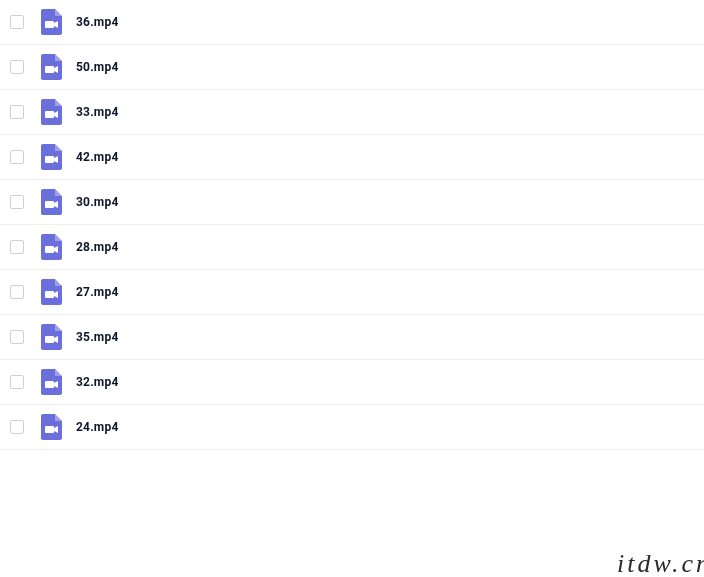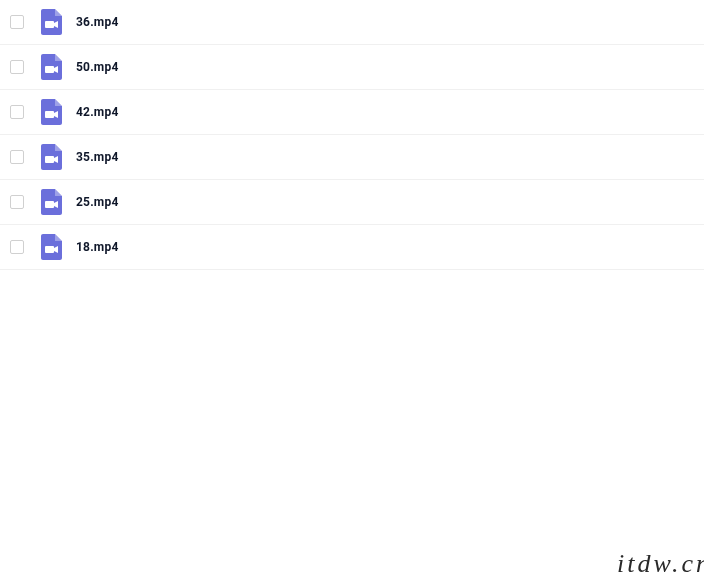--- a/index.html
+++ b/index.html
@@ -87,47 +87,87 @@
       <span class="file-name">50.mp4</span>
     </div>
     <div class="file-row">
       <div class="checkbox"></div>
       <div class="file-icon"><svg viewBox="0 0 22 26" xmlns="http://www.w3.org/2000/svg">
     <path d="M3 0 L15 0 L22 7 L22 24 C22 25.1 21.1 26 20 26 L3 26 C1.9 26 1 25.1 1 24 L1 2 C1 0.9 1.9 0 3 0 Z" fill="#6b6fdb"></path>
     <path d="M15 0 L15 7 L22 7 Z" fill="#ffffff" opacity="0.35"></path>
     <rect x="5" y="12" width="9" height="7" rx="1" fill="#ffffff"></rect>
     <path d="M14 14 L18 12 L18 19 L14 17 Z" fill="#ffffff"></path>
   </svg></div>
+      <span class="file-name">33.mp4</span>
+    </div>
+    <div class="file-row">
+      <div class="checkbox"></div>
+      <div class="file-icon"><svg viewBox="0 0 22 26" xmlns="http://www.w3.org/2000/svg">
+    <path d="M3 0 L15 0 L22 7 L22 24 C22 25.1 21.1 26 20 26 L3 26 C1.9 26 1 25.1 1 24 L1 2 C1 0.9 1.9 0 3 0 Z" fill="#6b6fdb"></path>
+    <path d="M15 0 L15 7 L22 7 Z" fill="#ffffff" opacity="0.35"></path>
+    <rect x="5" y="12" width="9" height="7" rx="1" fill="#ffffff"></rect>
+    <path d="M14 14 L18 12 L18 19 L14 17 Z" fill="#ffffff"></path>
+  </svg></div>
       <span class="file-name">42.mp4</span>
+    </div>
+    <div class="file-row">
+      <div class="checkbox"></div>
+      <div class="file-icon"><svg viewBox="0 0 22 26" xmlns="http://www.w3.org/2000/svg">
+    <path d="M3 0 L15 0 L22 7 L22 24 C22 25.1 21.1 26 20 26 L3 26 C1.9 26 1 25.1 1 24 L1 2 C1 0.9 1.9 0 3 0 Z" fill="#6b6fdb"></path>
+    <path d="M15 0 L15 7 L22 7 Z" fill="#ffffff" opacity="0.35"></path>
+    <rect x="5" y="12" width="9" height="7" rx="1" fill="#ffffff"></rect>
+    <path d="M14 14 L18 12 L18 19 L14 17 Z" fill="#ffffff"></path>
+  </svg></div>
+      <span class="file-name">30.mp4</span>
+    </div>
+    <div class="file-row">
+      <div class="checkbox"></div>
+      <div class="file-icon"><svg viewBox="0 0 22 26" xmlns="http://www.w3.org/2000/svg">
+    <path d="M3 0 L15 0 L22 7 L22 24 C22 25.1 21.1 26 20 26 L3 26 C1.9 26 1 25.1 1 24 L1 2 C1 0.9 1.9 0 3 0 Z" fill="#6b6fdb"></path>
+    <path d="M15 0 L15 7 L22 7 Z" fill="#ffffff" opacity="0.35"></path>
+    <rect x="5" y="12" width="9" height="7" rx="1" fill="#ffffff"></rect>
+    <path d="M14 14 L18 12 L18 19 L14 17 Z" fill="#ffffff"></path>
+  </svg></div>
+      <span class="file-name">28.mp4</span>
+    </div>
+    <div class="file-row">
+      <div class="checkbox"></div>
+      <div class="file-icon"><svg viewBox="0 0 22 26" xmlns="http://www.w3.org/2000/svg">
+    <path d="M3 0 L15 0 L22 7 L22 24 C22 25.1 21.1 26 20 26 L3 26 C1.9 26 1 25.1 1 24 L1 2 C1 0.9 1.9 0 3 0 Z" fill="#6b6fdb"></path>
+    <path d="M15 0 L15 7 L22 7 Z" fill="#ffffff" opacity="0.35"></path>
+    <rect x="5" y="12" width="9" height="7" rx="1" fill="#ffffff"></rect>
+    <path d="M14 14 L18 12 L18 19 L14 17 Z" fill="#ffffff"></path>
+  </svg></div>
+      <span class="file-name">27.mp4</span>
     </div>
     <div class="file-row">
       <div class="checkbox"></div>
       <div class="file-icon"><svg viewBox="0 0 22 26" xmlns="http://www.w3.org/2000/svg">
     <path d="M3 0 L15 0 L22 7 L22 24 C22 25.1 21.1 26 20 26 L3 26 C1.9 26 1 25.1 1 24 L1 2 C1 0.9 1.9 0 3 0 Z" fill="#6b6fdb"></path>
     <path d="M15 0 L15 7 L22 7 Z" fill="#ffffff" opacity="0.35"></path>
     <rect x="5" y="12" width="9" height="7" rx="1" fill="#ffffff"></rect>
     <path d="M14 14 L18 12 L18 19 L14 17 Z" fill="#ffffff"></path>
   </svg></div>
       <span class="file-name">35.mp4</span>
     </div>
     <div class="file-row">
       <div class="checkbox"></div>
       <div class="file-icon"><svg viewBox="0 0 22 26" xmlns="http://www.w3.org/2000/svg">
     <path d="M3 0 L15 0 L22 7 L22 24 C22 25.1 21.1 26 20 26 L3 26 C1.9 26 1 25.1 1 24 L1 2 C1 0.9 1.9 0 3 0 Z" fill="#6b6fdb"></path>
     <path d="M15 0 L15 7 L22 7 Z" fill="#ffffff" opacity="0.35"></path>
     <rect x="5" y="12" width="9" height="7" rx="1" fill="#ffffff"></rect>
     <path d="M14 14 L18 12 L18 19 L14 17 Z" fill="#ffffff"></path>
   </svg></div>
-      <span class="file-name">25.mp4</span>
+      <span class="file-name">32.mp4</span>
     </div>
     <div class="file-row">
       <div class="checkbox"></div>
       <div class="file-icon"><svg viewBox="0 0 22 26" xmlns="http://www.w3.org/2000/svg">
     <path d="M3 0 L15 0 L22 7 L22 24 C22 25.1 21.1 26 20 26 L3 26 C1.9 26 1 25.1 1 24 L1 2 C1 0.9 1.9 0 3 0 Z" fill="#6b6fdb"></path>
     <path d="M15 0 L15 7 L22 7 Z" fill="#ffffff" opacity="0.35"></path>
     <rect x="5" y="12" width="9" height="7" rx="1" fill="#ffffff"></rect>
     <path d="M14 14 L18 12 L18 19 L14 17 Z" fill="#ffffff"></path>
   </svg></div>
-      <span class="file-name">18.mp4</span>
+      <span class="file-name">24.mp4</span>
     </div>
   </div>
 
 <div class="watermark">itdw.cn</div>
 
 </body></html>

